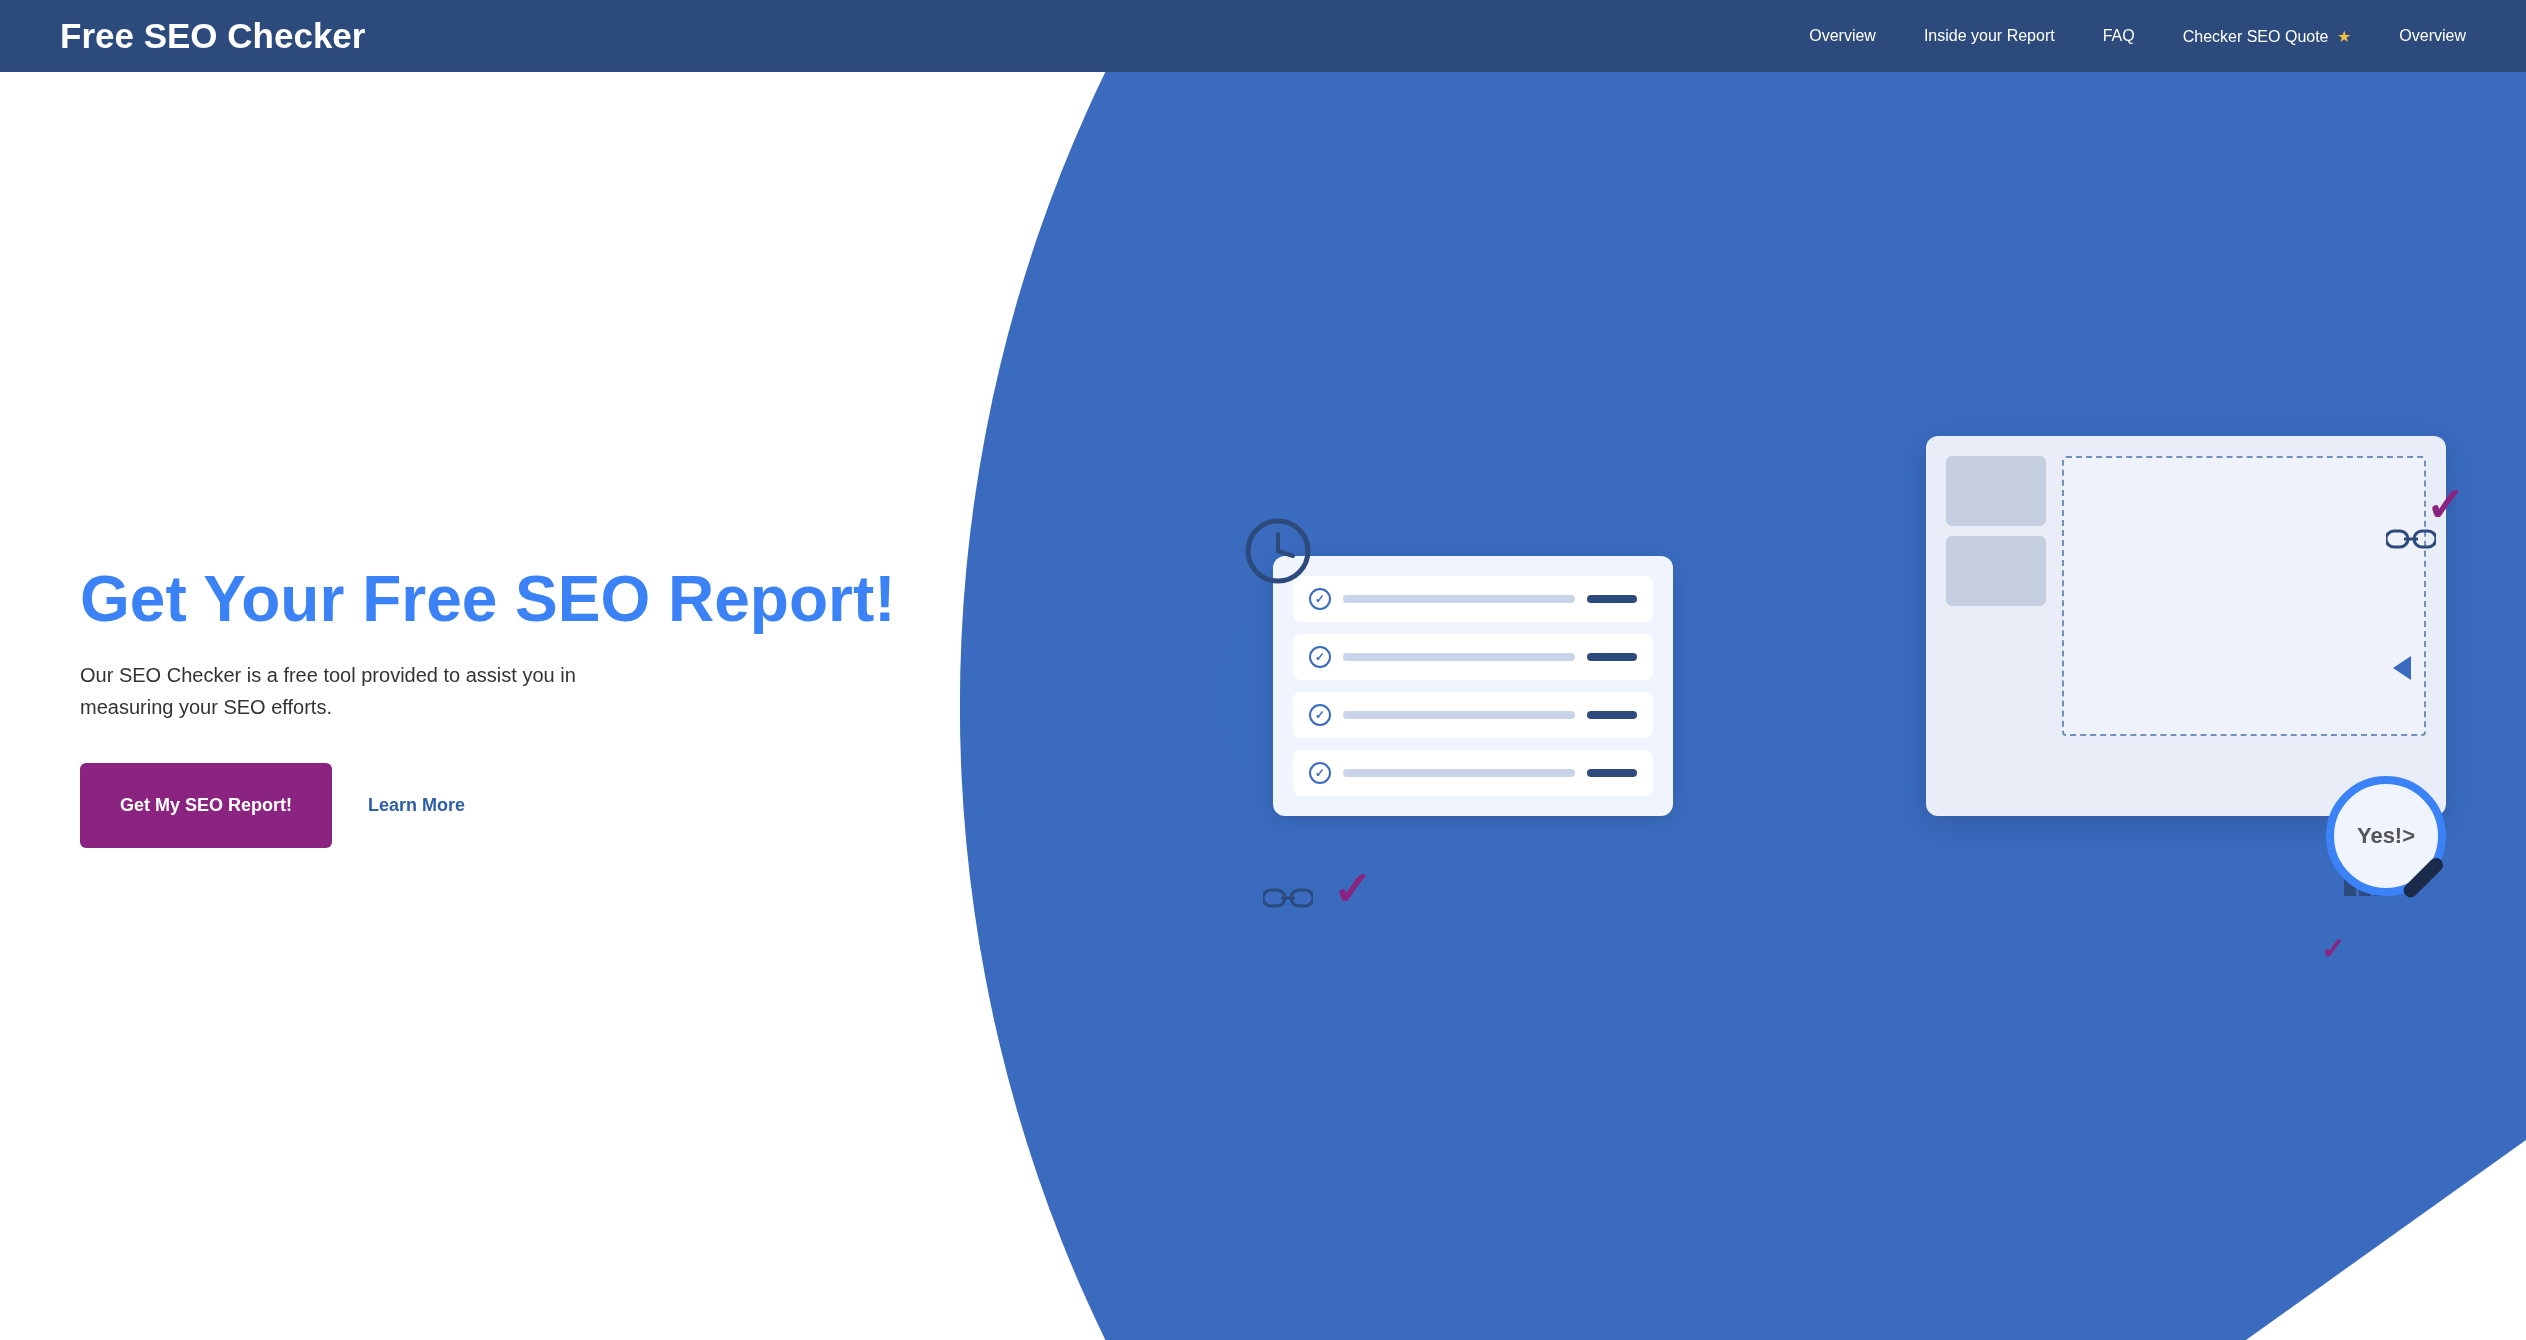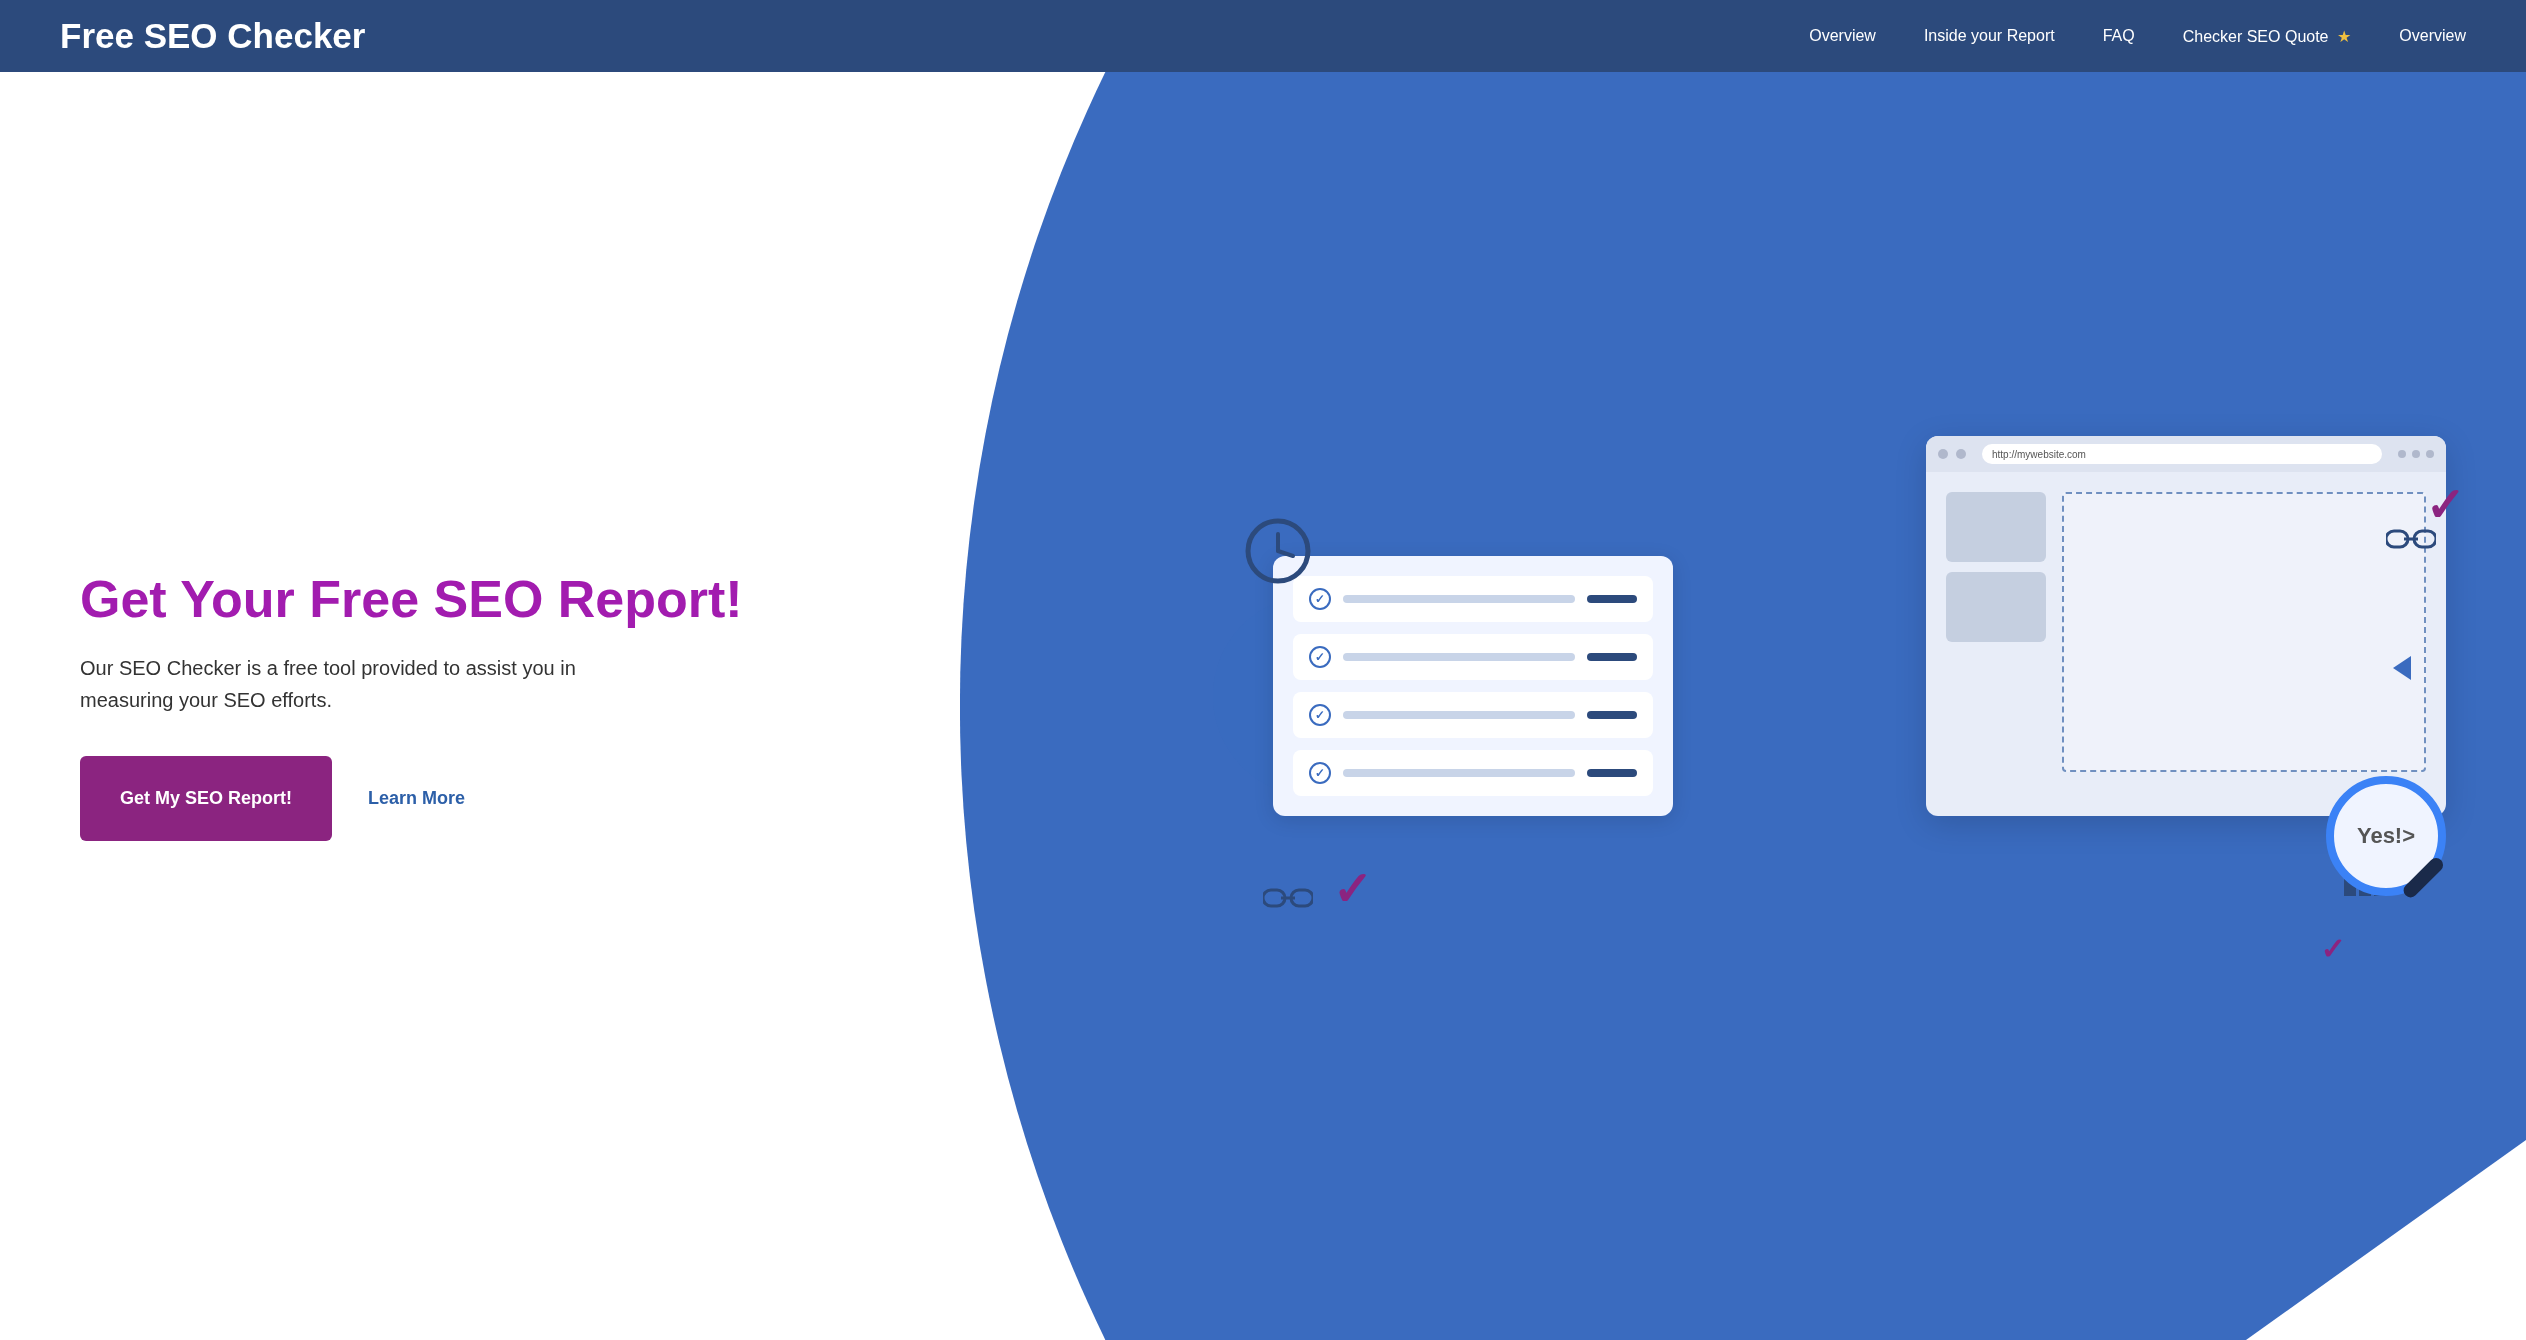--- a/index.html
+++ b/index.html
@@ -76,23 +76,23 @@
 
     .hero-left {
       flex: 0 0 50%;
       max-width: 50%;
       position: relative;
       z-index: 2;
       padding-right: 40px;
     }
 
     .hero-title {
-      font-size: 52px;
+      font-size: 64px;
       font-weight: 900;
-      color: #a21caf;
+      color: #3b82f6;
       line-height: 1.1;
       margin-bottom: 24px;
     }
 
     .hero-desc {
       font-size: 20px;
       color: #333333;
       line-height: 1.6;
       margin-bottom: 40px;
       max-width: 520px;
@@ -457,30 +457,20 @@
     <p class="hero-desc">Our SEO Checker is a free tool provided to assist you in measuring your SEO efforts.</p>
     <div class="hero-actions">
       <button class="btn-primary">Get My SEO Report!</button>
       <a href="#" class="learn-more-link">Learn More</a>
     </div>
   </div>
 
   <div class="hero-right">
 
     <div class="browser-window">
-      <div class="browser-bar">
-        <div class="browser-dot"></div>
-        <div class="browser-dot"></div>
-        <div class="browser-url">http://mywebsite.com</div>
-        <div class="browser-actions">
-          <div class="browser-action-dot"></div>
-          <div class="browser-action-dot"></div>
-          <div class="browser-action-dot"></div>
-        </div>
-      </div>
       <div class="browser-content">
         <div class="browser-sidebar">
           <div class="browser-sidebar-block"></div>
           <div class="browser-sidebar-block"></div>
         </div>
         <div class="browser-main-area"></div>
       </div>
     </div>
 
     <div class="blue-circle-bg"></div>

